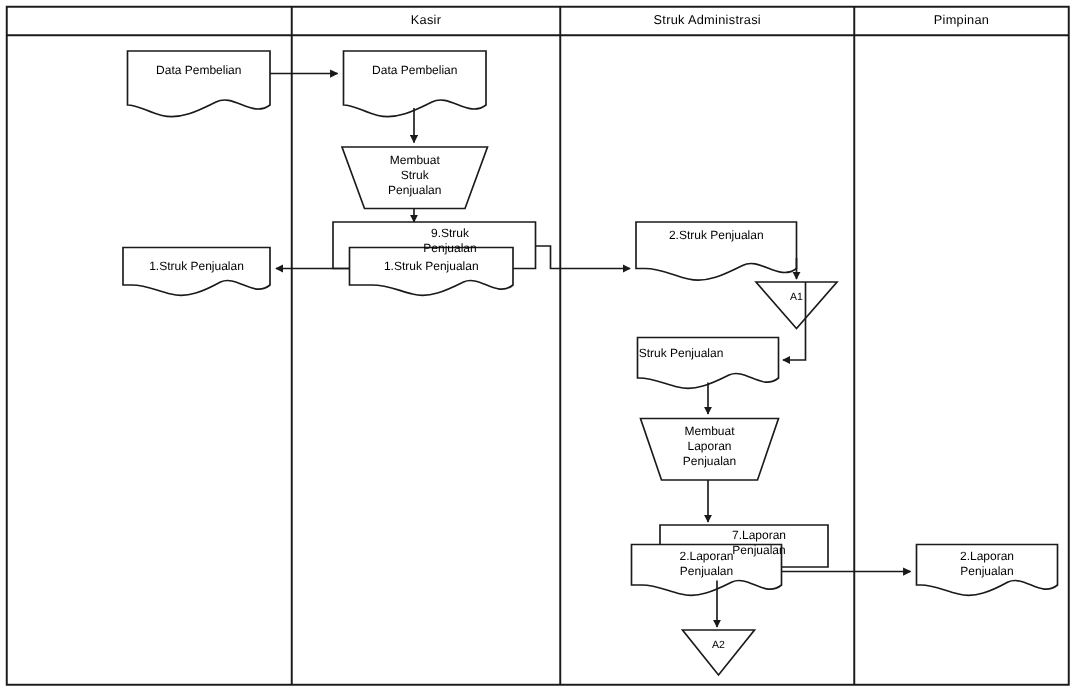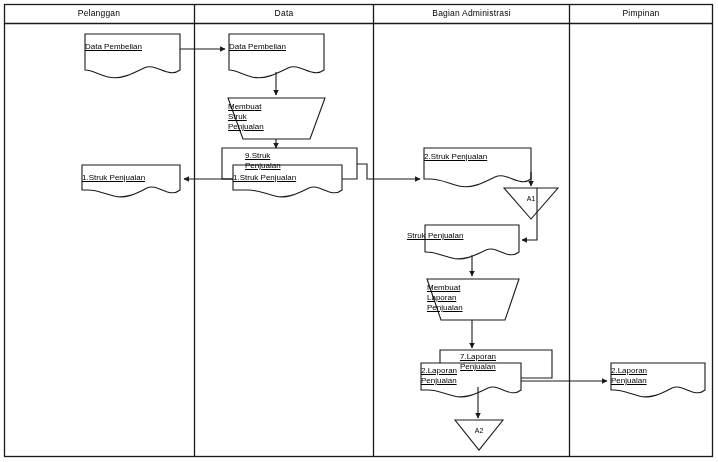--- a/index.html
+++ b/index.html
@@ -27,27 +27,26 @@
   .lane-header-label {
     position: absolute;
     text-align: center;
     font-size: 8.5px;
     color: #000000;
     letter-spacing: 0.2px;
     white-space: nowrap;
   }
   .node-label {
     position: absolute;
-    text-align: left;
+    text-align: center;
     font-size: 8px;
     color: #000000;
     line-height: 10px;
     white-space: pre-line;
     pointer-events: none;
-    text-decoration: underline;
   }
   .tiny-label {
     position: absolute;
     text-align: center;
     font-size: 7px;
     color: #000000;
     white-space: nowrap;
     pointer-events: none;
   }
 </style>
@@ -119,23 +118,22 @@
 
       <line x1="478" y1="387" x2="478" y2="418" marker-end="url(#arrow)"></line>
 
       <path d="M 455 420 L 503 420 L 479 450 Z" fill="#ffffff"></path>
 
       <path d="M 611 363 L 705 363 L 705 390 C 694 399 683 383 672 388 C 661 394 650 399 639 396 C 629 393.5 622 390 614 390 C 612 390 611 390 611 390 Z" fill="#ffffff"></path>
 
     </g>
   </svg>
 
-  <div class="lane-header-label" style="left:4px; top:8px; width:190px;">Pelanggan</div>
-  <div class="lane-header-label" style="left:195px; top:8px; width:178px;">Data</div>
-  <div class="lane-header-label" style="left:374px; top:8px; width:195px;">Bagian Administrasi</div>
+  <div class="lane-header-label" style="left:195px; top:8px; width:178px;">Kasir</div>
+  <div class="lane-header-label" style="left:374px; top:8px; width:195px;">Struk Administrasi</div>
   <div class="lane-header-label" style="left:570px; top:8px; width:142px;">Pimpinan</div>
 
   <div class="node-label" style="left:85px; top:42px; width:95px;">Data Pembelian</div>
 
   <div class="node-label" style="left:229px; top:42px; width:95px;">Data Pembelian</div>
 
   <div class="node-label" style="left:228px; top:102px; width:97px;">Membuat
 Struk
 Penjualan</div>
 

